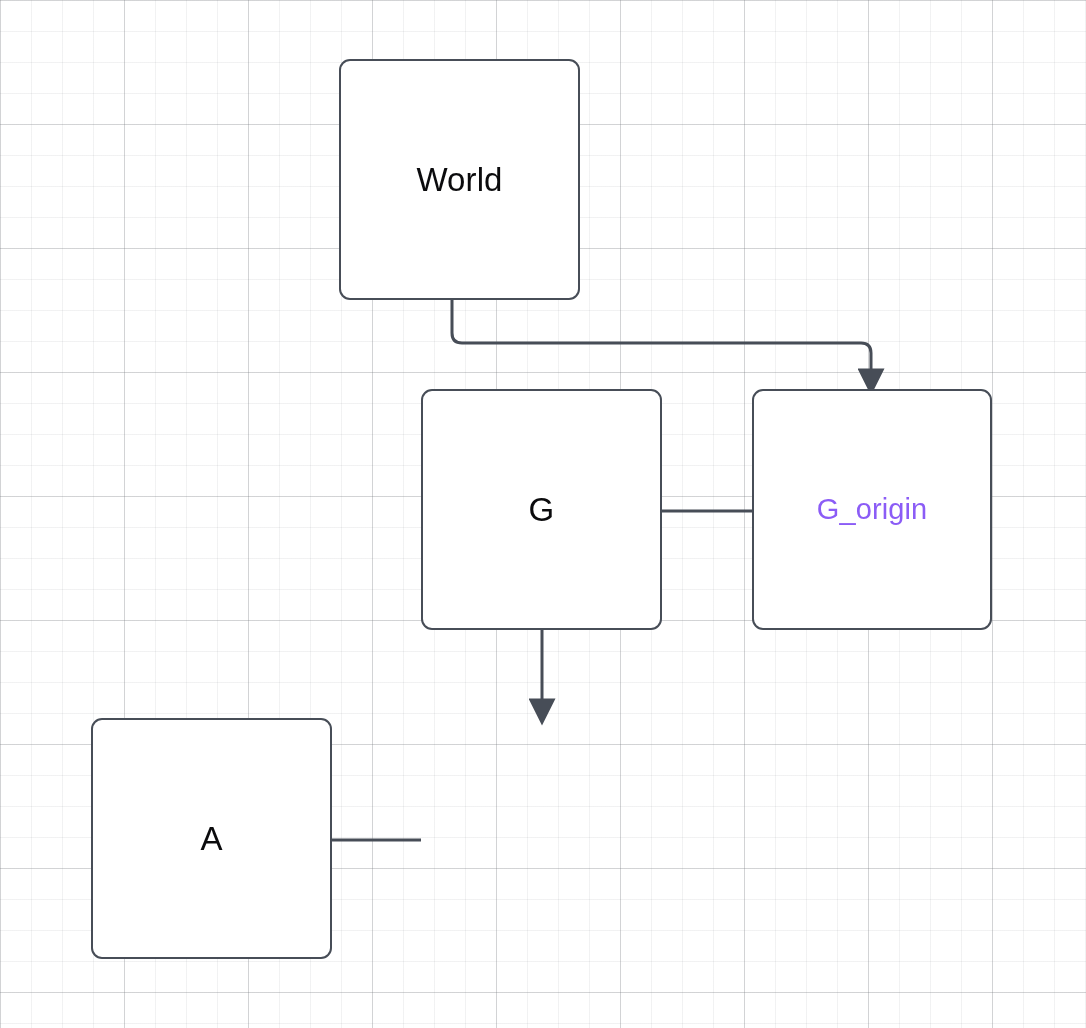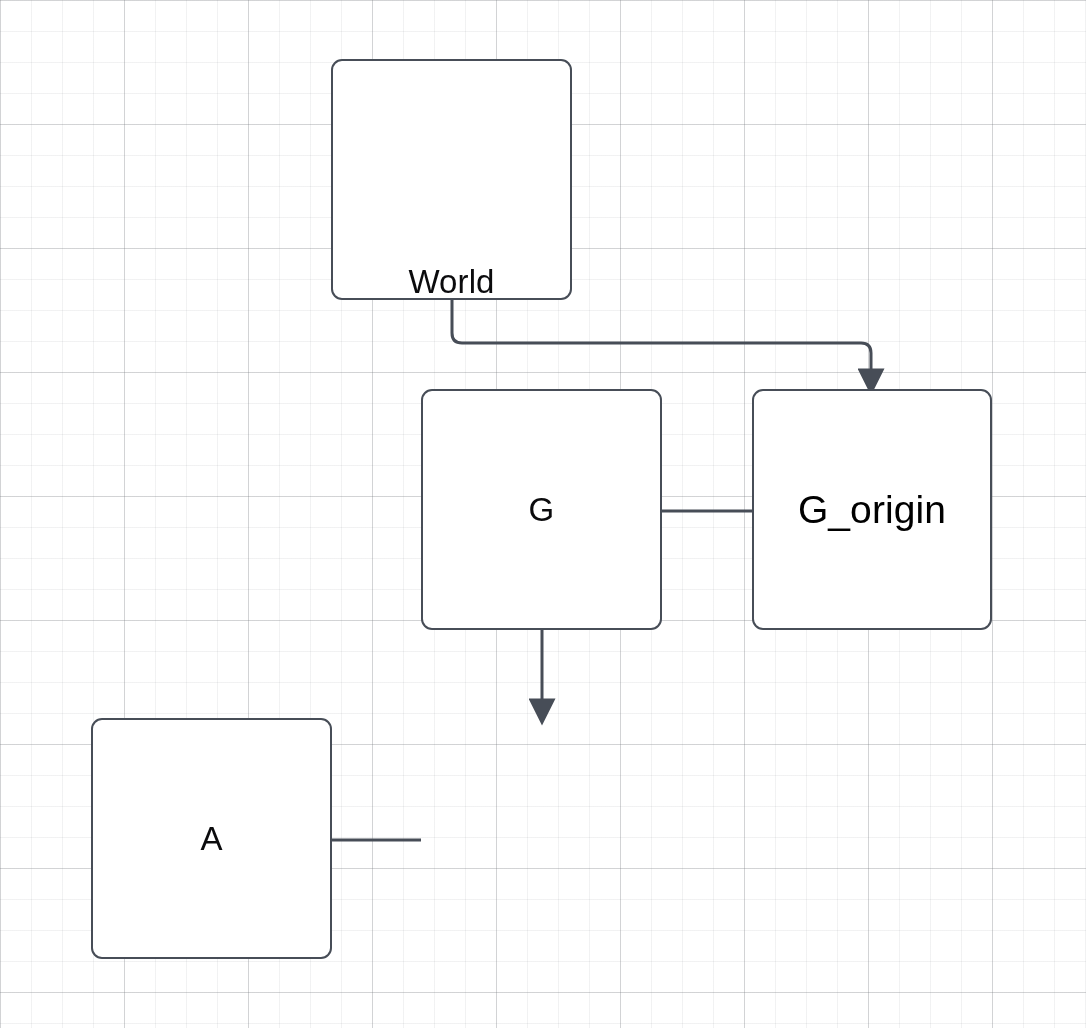--- a/index.html
+++ b/index.html
@@ -70,30 +70,30 @@
 
     <path fill="none" stroke="#474d57" stroke-width="3" stroke-linecap="butt" stroke-linejoin="round" marker-end="url(#arrowhead)" d="M 452 300 L 452 333 Q 452 343 462 343 L 861 343 Q 871 343 871 353 L 871 372"></path>
 
     <path fill="none" stroke="#474d57" stroke-width="3" stroke-linecap="butt" stroke-linejoin="round" marker-end="url(#arrowhead)" d="M 542 630 L 542 702"></path>
 
     <path fill="none" stroke="#474d57" stroke-width="3" stroke-linecap="butt" d="M 662 511 L 752 511"></path>
 
     <path fill="none" stroke="#474d57" stroke-width="3" stroke-linecap="butt" d="M 332 840 L 421 840"></path>
   </svg>
 
-  <div class="node" id="node-world" style="left: 331px; top: 59px; width: 241px; height: 241px; border-color: rgb(71, 77, 87); background: rgb(255, 255, 255); border-width: 2px; border-radius: 11px; align-items: flex-end;">
+  <div class="node" id="node-world" style="left: 339px; top: 59px; width: 241px; height: 241px; border-color: rgb(71, 77, 87); background: rgb(255, 255, 255); border-width: 2px; border-radius: 11px;">
     <span class="node-label" style="color: rgb(11, 11, 13); font-size: 33px;">World</span>
   </div>
 
   <div class="node" id="node-g" style="left: 421px; top: 389px; width: 241px; height: 241px; border-color: rgb(71, 77, 87); background: rgb(255, 255, 255); border-width: 2px; border-radius: 11px;">
     <span class="node-label" style="color: rgb(11, 11, 13); font-size: 33px;">G</span>
   </div>
 
   <div class="node" id="node-g_origin" style="left: 752px; top: 389px; width: 240px; height: 241px; border-color: rgb(71, 77, 87); background: rgb(255, 255, 255); border-width: 2px; border-radius: 11px;">
-    <span class="node-label" style="color: #000000; font-size: 39px;">G_origin</span>
+    <span class="node-label" style="color: #8b5cf6; font-size: 29px;">G_origin</span>
   </div>
 
   <div class="node" id="node-a" style="left: 91px; top: 718px; width: 241px; height: 241px; border-color: rgb(71, 77, 87); background: rgb(255, 255, 255); border-width: 2px; border-radius: 11px;">
     <span class="node-label" style="color: rgb(11, 11, 13); font-size: 33px;">A</span>
   </div>
 
 
 </div>
 
 </body></html>

